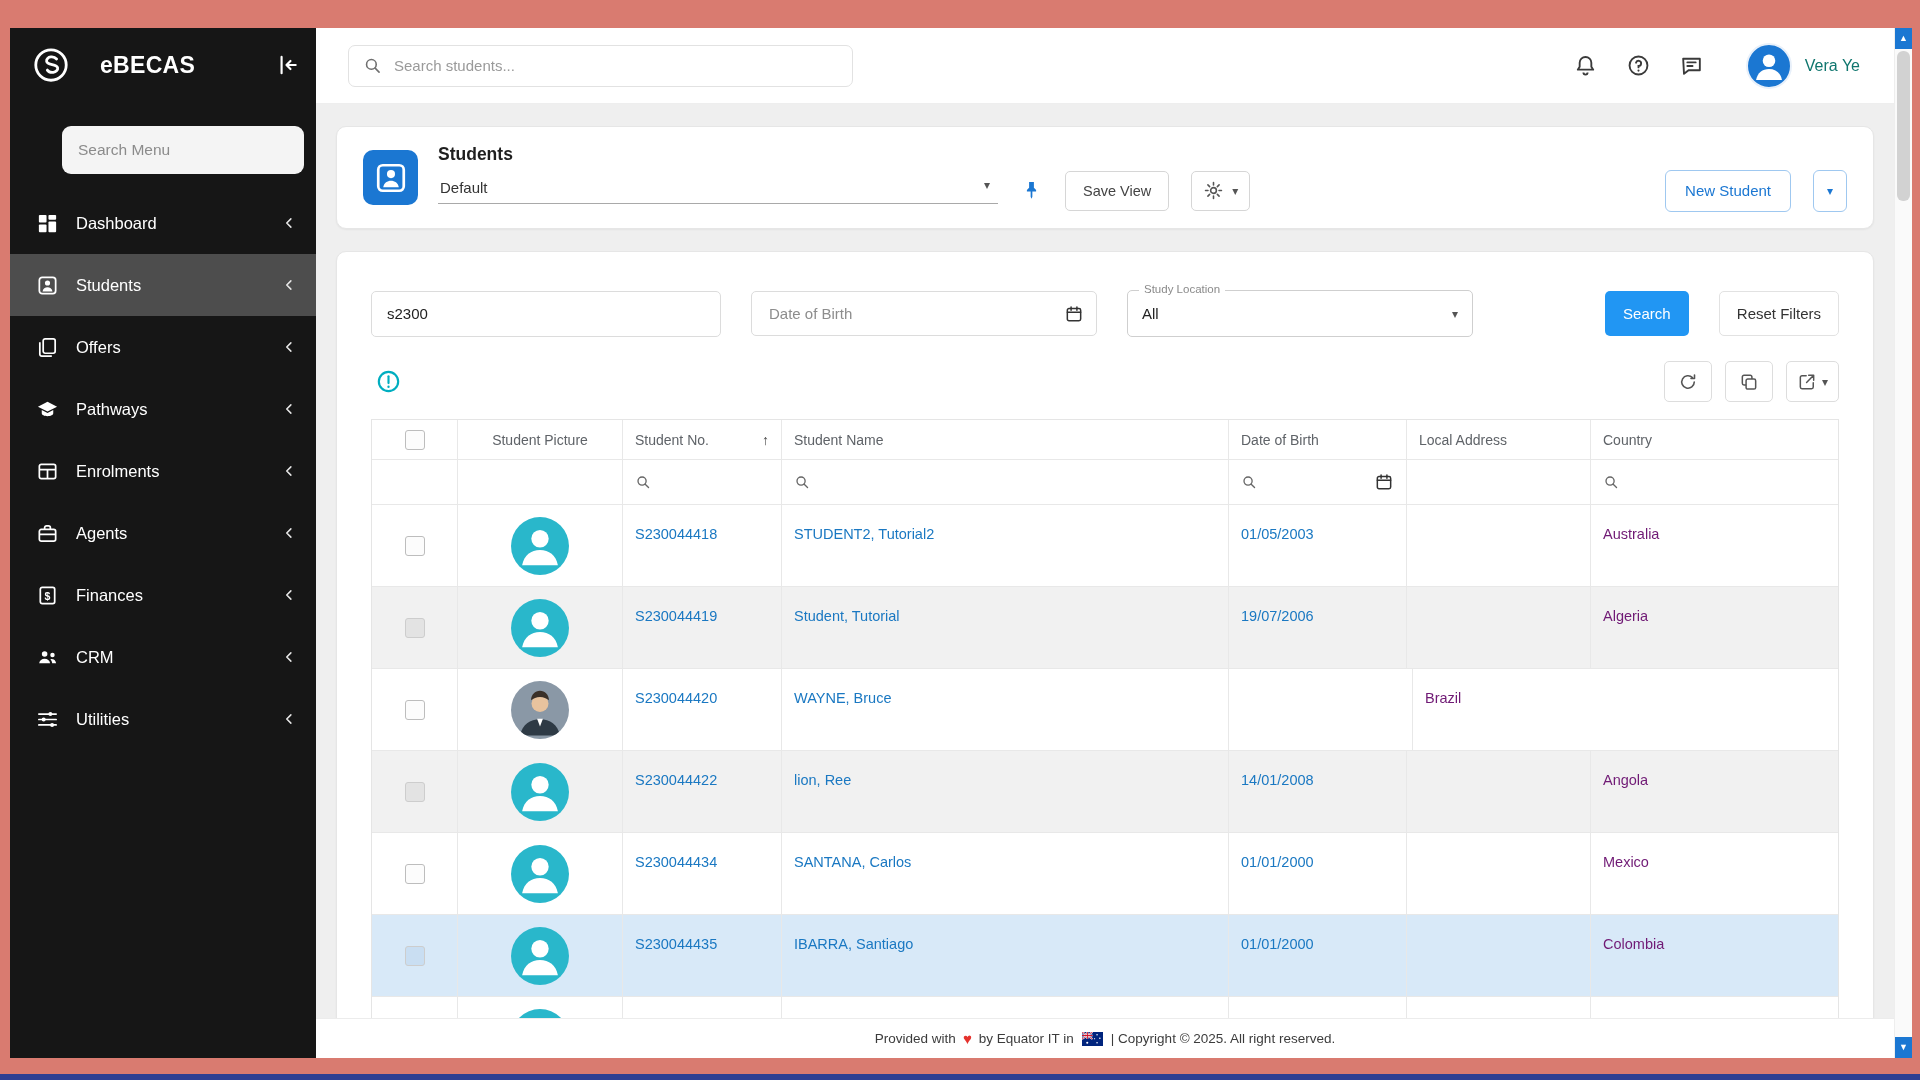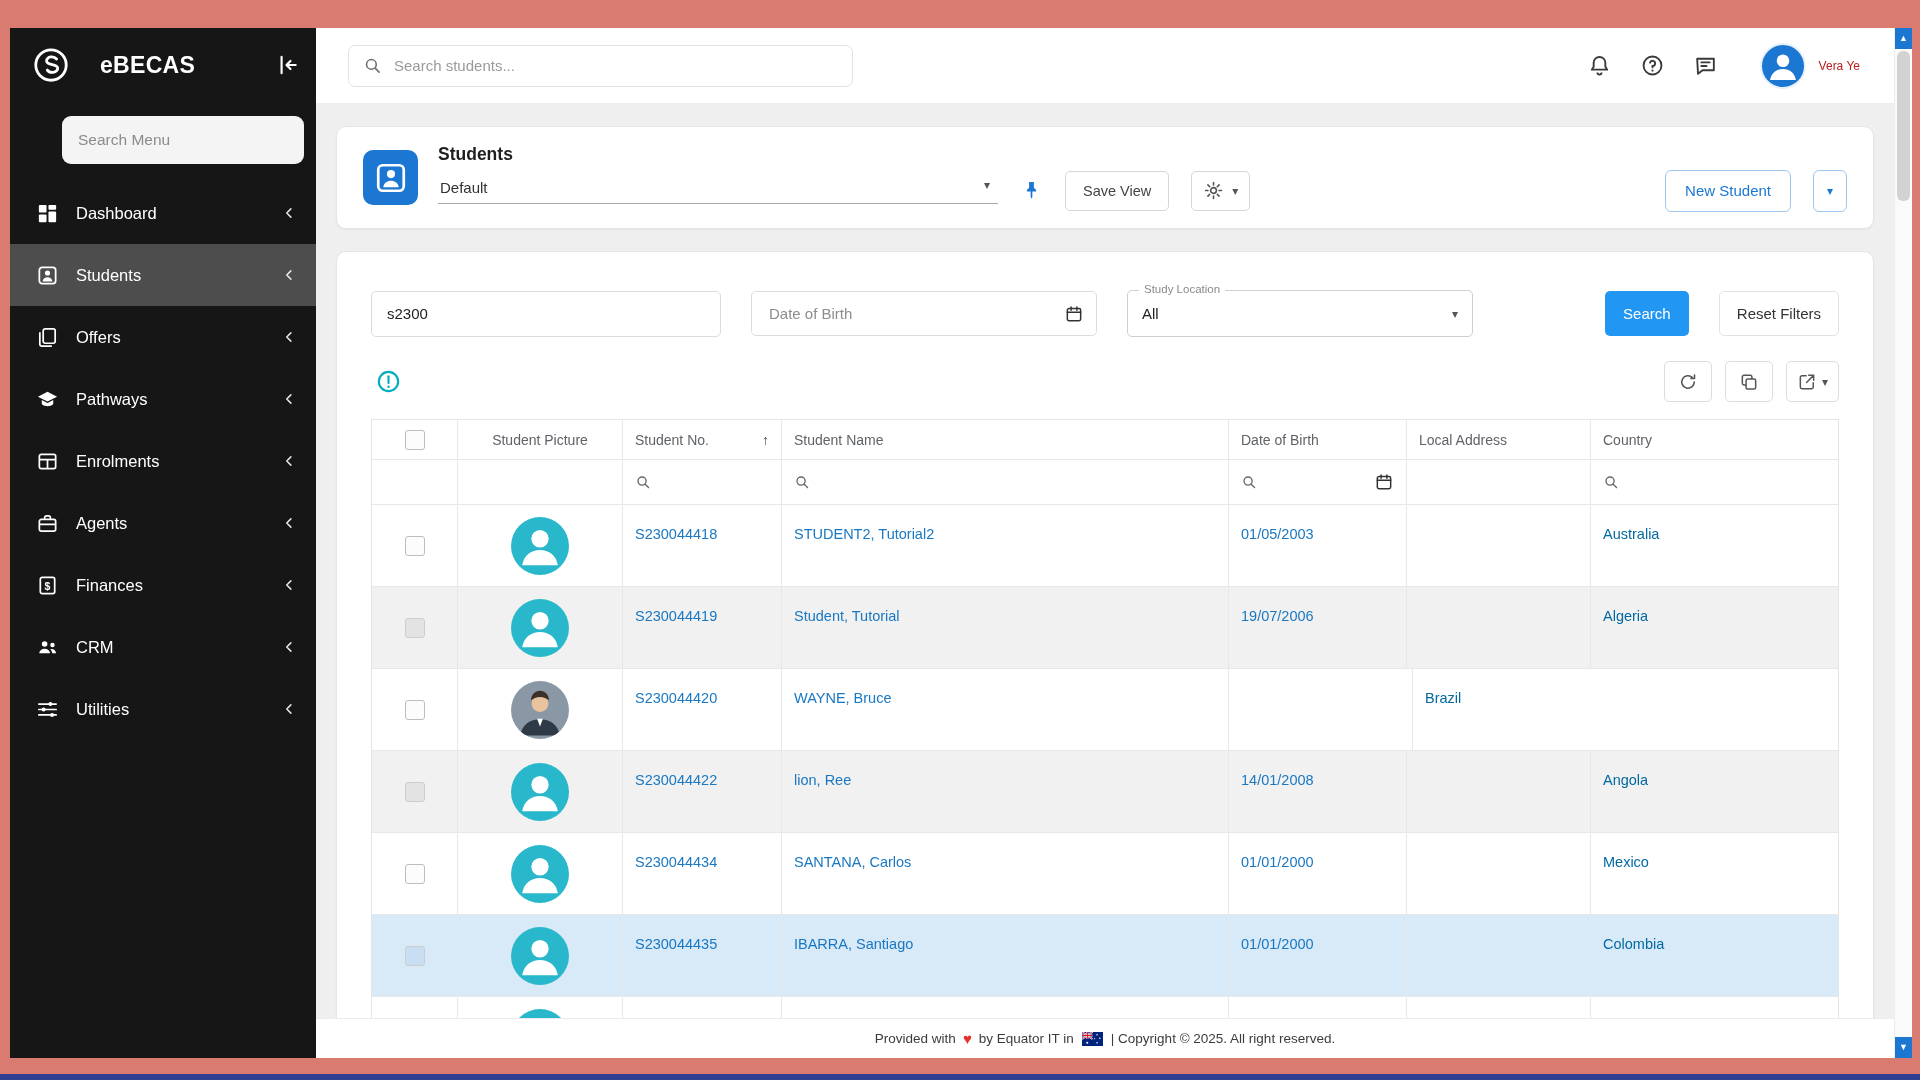--- a/index.html
+++ b/index.html
@@ -16,21 +16,21 @@
     position:absolute; left:10px; top:28px; width:1902px; height:1030px;
     background:#fff; display:flex; overflow:hidden;
   }
 
   
   .sidebar { width:306px; flex-shrink:0; background:#161616; color:#fff; display:flex; flex-direction:column; }
   .side-header { height:74px; display:flex; align-items:center; gap:28px; padding:0 16px 0 20px; flex-shrink:0; }
   .logo-badge { width:42px; height:42px; color:#fff; }
   .brand { font-size:23px; font-weight:bold; letter-spacing:.3px; flex:1; }
   .collapse-btn { width:26px; height:26px; color:#fff; cursor:pointer; }
-  .side-search { margin:14px 12px 10px;padding-left:40px; }
+  .side-search { margin:24px 12px 10px;padding-left:40px; }
   .side-search input {
     width:100%; height:48px; border:none; outline:none; border-radius:9px;
     background:#f4f4f4; padding:0 16px; font-size:15.5px; color:#333;
   }
   .side-search input::placeholder { color:#8b8b8b; }
   .side-menu { margin-top:8px; }
   .side-item { height:62px; display:flex; align-items:center; gap:17px; padding:0 18px 0 26px; font-size:16.5px; cursor:pointer; }
   .side-item.active { background:#4d4d4d; }
   .side-icon { width:23px; height:23px; flex-shrink:0; }
   .side-label { flex:1; }
@@ -45,21 +45,21 @@
     width:505px; height:42px; border:1px solid #e2e2e2; border-radius:7px;
     display:flex; align-items:center; gap:10px; padding:0 14px; color:#9a9a9a; background:#fff;
   }
   .top-search .ico { width:19px; height:19px; color:#6f6f6f; }
   .top-search input { flex:1; border:none; outline:none; background:transparent; font-size:15px; color:#333; }
   .top-search input::placeholder { color:#9a9a9a; }
   .top-actions { margin-left:auto; display:flex; align-items:center; gap:28px; }
   .icon-btn { width:25px; height:25px; color:#3a3a3a; cursor:pointer; }
   .user { display:flex; align-items:center; gap:13px; margin-left:14px; cursor:pointer; }
   .user-avatar { width:46px; height:46px; border-radius:50%; background:#1b77d2; overflow:hidden; border:2px solid #e8f0fa; }
-  .user-name { font-size:12px; color:#b91c1c; }
+  .user-name { font-size:16px; color:#0f766e; }
 
   .content { flex:1; overflow:hidden; padding:22px 20px 0; }
 
   .card { background:#fff; border:1px solid #e6e6e6; border-radius:10px; box-shadow:0 1px 2px rgba(0,0,0,.05); }
 
   
   .view-card { height:103px; display:flex; align-items:center; gap:20px; padding:0 26px; margin-bottom:22px; }
   .vc-icon { width:55px; height:55px; border-radius:10px; background:#1b77d2; display:flex; align-items:center; justify-content:center; flex-shrink:0; }
   .vc-glyph { width:36px; height:36px; color:#fff; }
   .vc-body { flex:1; min-width:0; display:flex; flex-direction:column; gap:5px; }
@@ -121,21 +121,21 @@
   .thead-row { height:40px; border-bottom:1px solid #e8e8e8; color:#5f6368; font-size:14px; }
   .sort-ico { margin-left:auto; color:#444; font-size:14px; }
   .tfilter-row { height:45px; border-bottom:1px solid #e8e8e8; }
   .mini-ico { width:16px; height:16px; color:#666; cursor:pointer; }
   .tfilter-row .c4 { justify-content:space-between; }
   .trow { height:82px; border-bottom:1px solid #e8e8e8; font-size:14.5px; background:#fff; }
   .tbody .trow:nth-child(even) { background:#f1f1f1; }
   .tbody .trow.selected { background:var(--sel-row,#d8e9f8); }
   .trow .tx { align-items:flex-start; padding-top:21px; }
   .lnk { color:var(--accent,#1a78c2); text-decoration:none; cursor:pointer; }
-  .plain { color:#0369a1;text-align:right; }
+  .plain { color:#701a75;text-align:right; }
   .cb { width:20px; height:20px; border:1px solid #bdbdbd; border-radius:3px; background:#fcfcfc; cursor:pointer; }
   .tbody .trow:nth-child(even) .cb { background:#e3e3e3; border-color:#cdcdcd; }
   .tbody .trow.selected .cb { background:#c9def2; border-color:#afccе6; }
   .avatar { width:58px; height:58px; border-radius:50%; overflow:hidden; display:block; cursor:pointer; flex-shrink:0; }
   .avatar.generic { background:var(--teal,#29b7cb); }
   .trow.partial { height:22px; overflow:hidden; border-bottom:none; }
   .trow.partial .cb { visibility:hidden; }
   .trow.partial .c1 { align-items:flex-start; }
   .trow.partial .avatar { margin-top:12px; }
 

